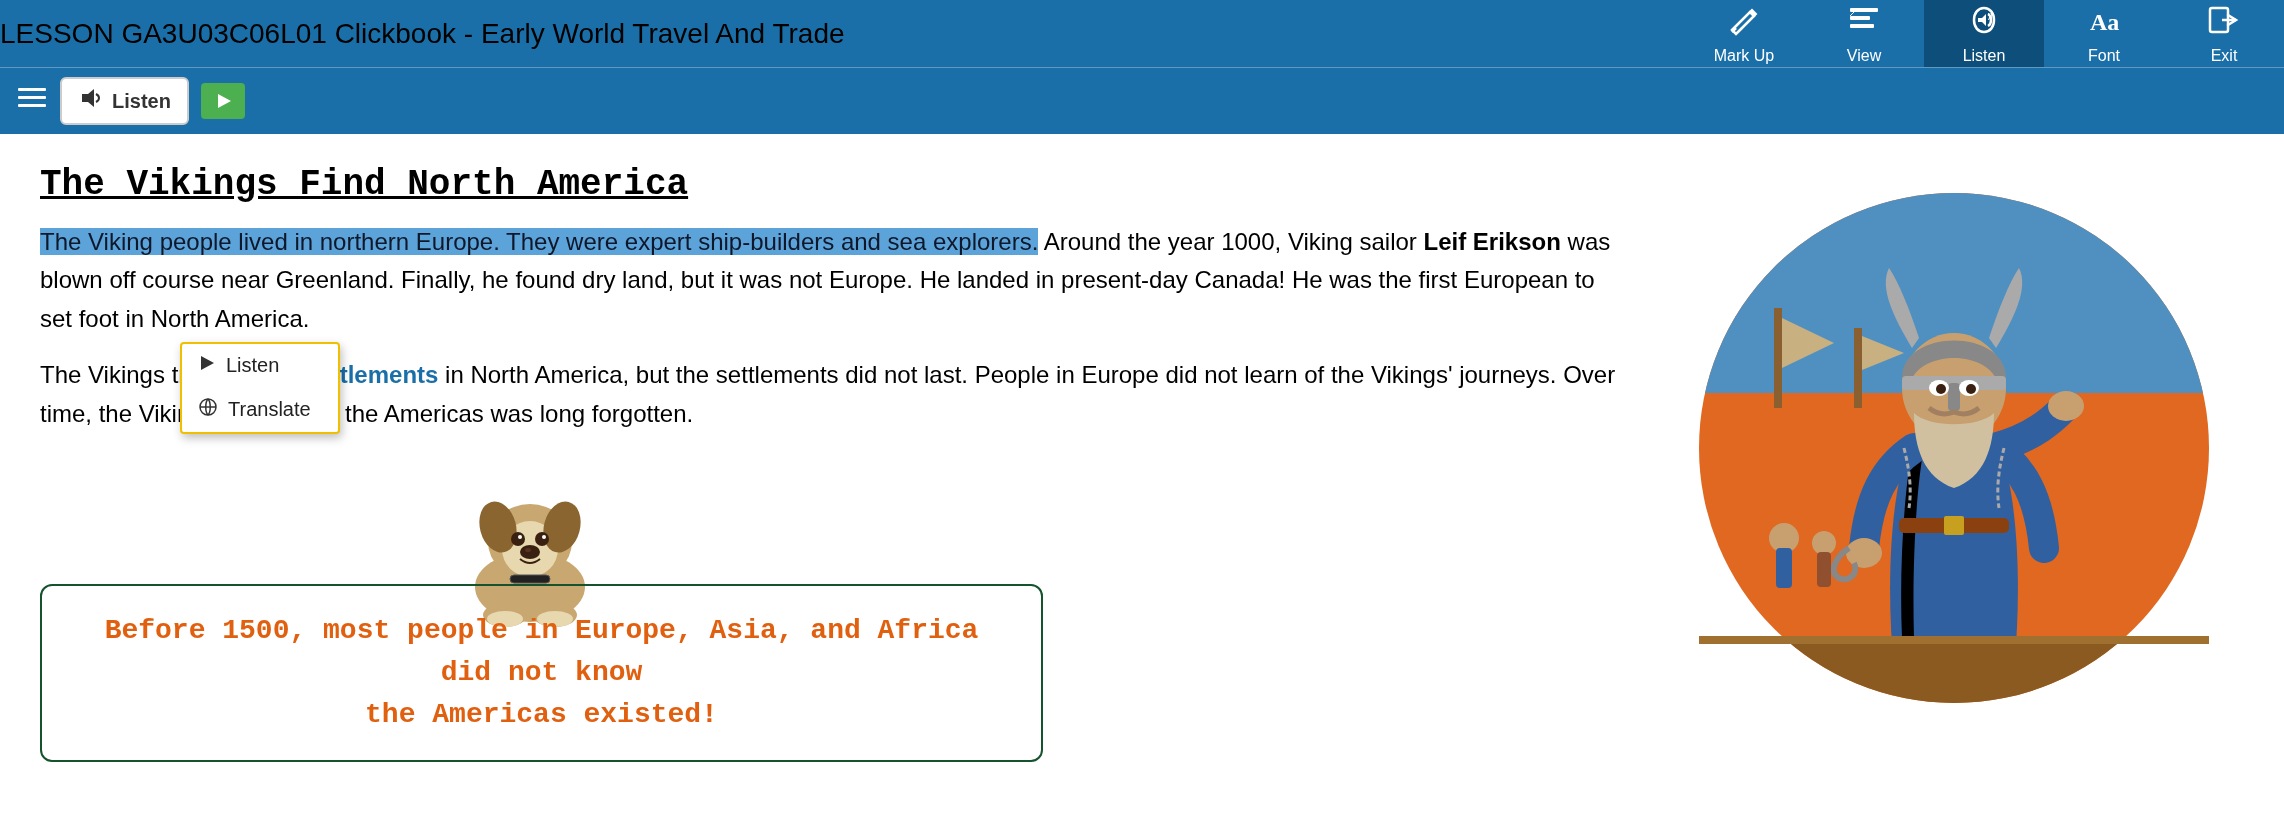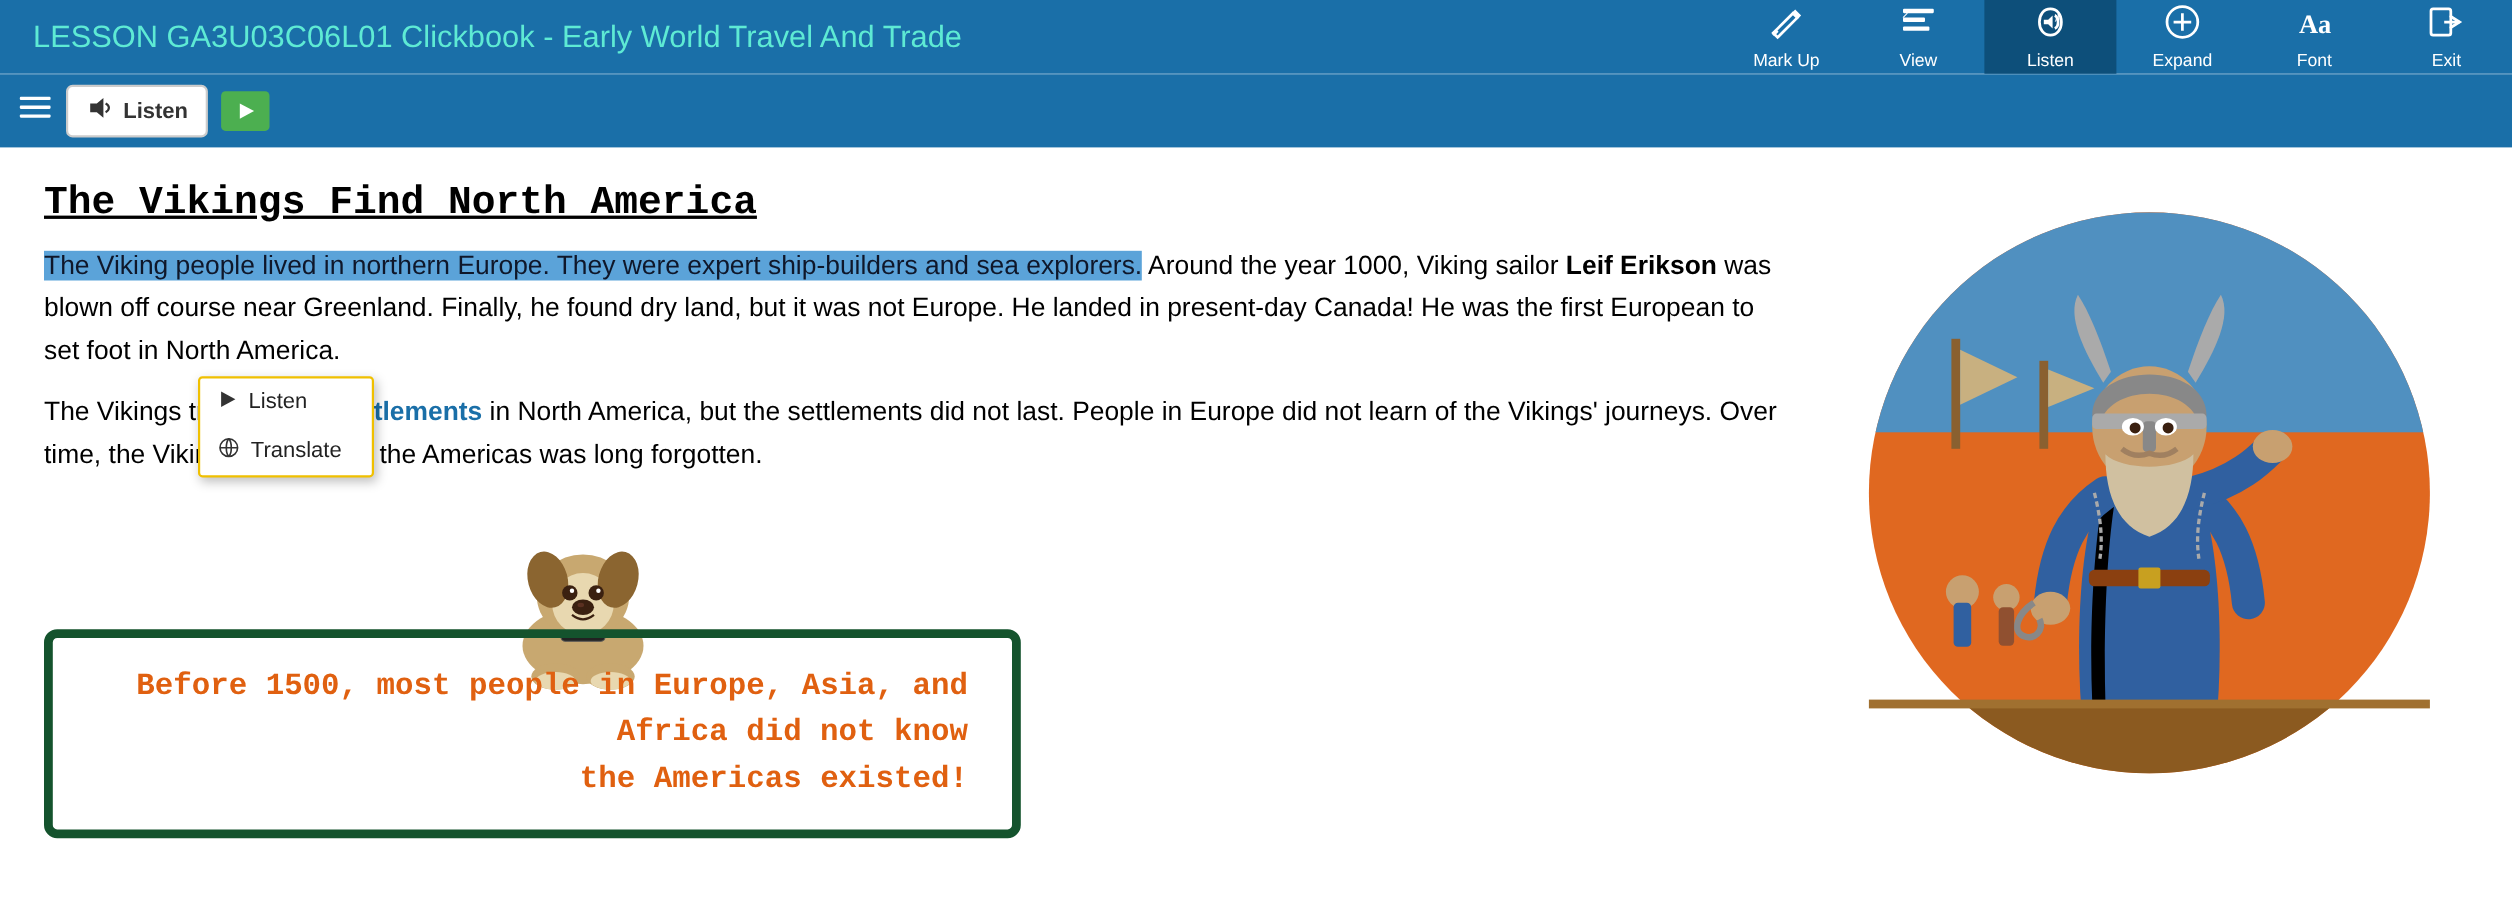--- a/index.html
+++ b/index.html
@@ -7,24 +7,23 @@
 
     
     .top-nav {
       background: #1a6fa8;
       display: flex;
       align-items: center;
       height: 67px;
       padding: 0 0;
     }
     .lesson-title {
-      color: #5eead4;
+      color: #000000;
       font-size: 28px;
       font-weight: 400;
-      padding-left: 30px;
       flex: 1;
     }
     .nav-buttons {
       display: flex;
       align-items: stretch;
       height: 100%;
     }
     .nav-btn {
       display: flex;
       flex-direction: column;
@@ -149,30 +148,30 @@
     .dog-container {
       position: absolute;
       bottom: 165px;
       left: 390px;
       width: 200px;
       height: 160px;
     }
 
     
     .info-box {
-      border: 8px solid #14532d;
+      border: 2px solid #14532d;
       border-radius: 12px;
       padding: 24px 40px;
       margin-top: 10px;
-      text-align: right;
+      text-align: center;
       position: absolute;
       bottom: 30px;
       left: 0;
       right: 0;
-      width: 888px;
+      width: 1003px;
     }
     .info-box-text {
       font-family: 'Courier New', monospace;
       font-size: 28px;
       font-weight: bold;
       color: #e06010;
       line-height: 1.5;
     }
 
     
@@ -219,30 +218,20 @@
         <svg width="36" height="36" viewBox="0 0 36 36" fill="none">
           <path d="M18 6 C12 6 8 11 8 18 C8 25 12 30 18 30 C24 30 28 25 28 18 C28 11 24 6 18 6Z" stroke="white" stroke-width="2.5" fill="none"></path>
           <path d="M22 12 C26 14 26 22 22 24" stroke="white" stroke-width="2.5" fill="none"></path>
           <path d="M12 16 L12 20 L16 20 L20 24 L20 12 L16 16 Z" fill="white"></path>
           <text x="22" y="16" font-size="7" fill="white" font-weight="bold">))</text>
         </svg>
       </span>
       <span>Listen</span>
     </button>
 
-    <button class="nav-btn">
-      <span class="icon-svg">
-        <svg width="36" height="36" viewBox="0 0 36 36" fill="none">
-          <circle cx="18" cy="18" r="14" stroke="white" stroke-width="2.5" fill="none"></circle>
-          <line x1="10" y1="18" x2="26" y2="18" stroke="white" stroke-width="2.5"></line>
-          <line x1="18" y1="10" x2="18" y2="26" stroke="white" stroke-width="2.5"></line>
-        </svg>
-      </span>
-      <span>Expand</span>
-    </button>
 
     <button class="nav-btn">
       <span class="icon-svg">
         <svg width="36" height="36" viewBox="0 0 36 36">
           <text x="4" y="28" font-size="24" fill="white" font-family="serif" font-weight="bold">Aa</text>
         </svg>
       </span>
       <span>Font</span>
     </button>
 

